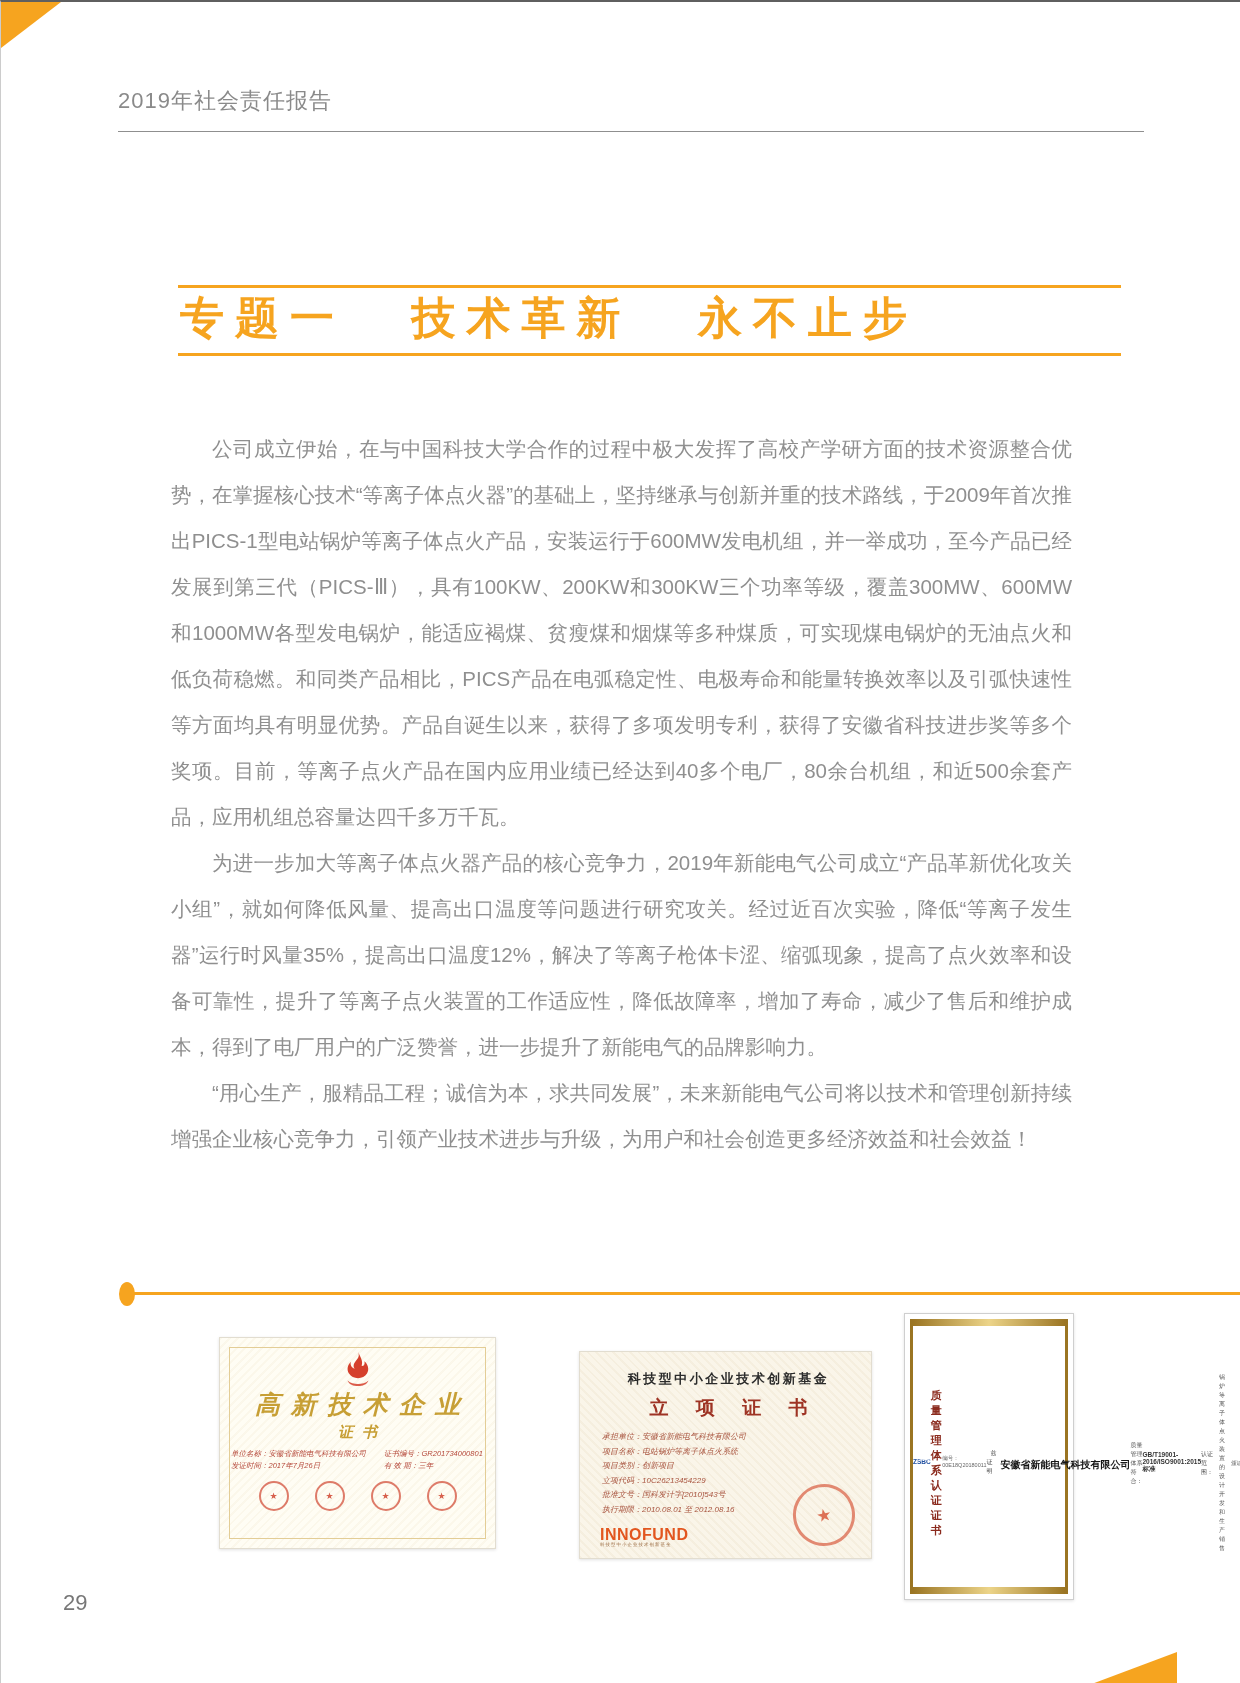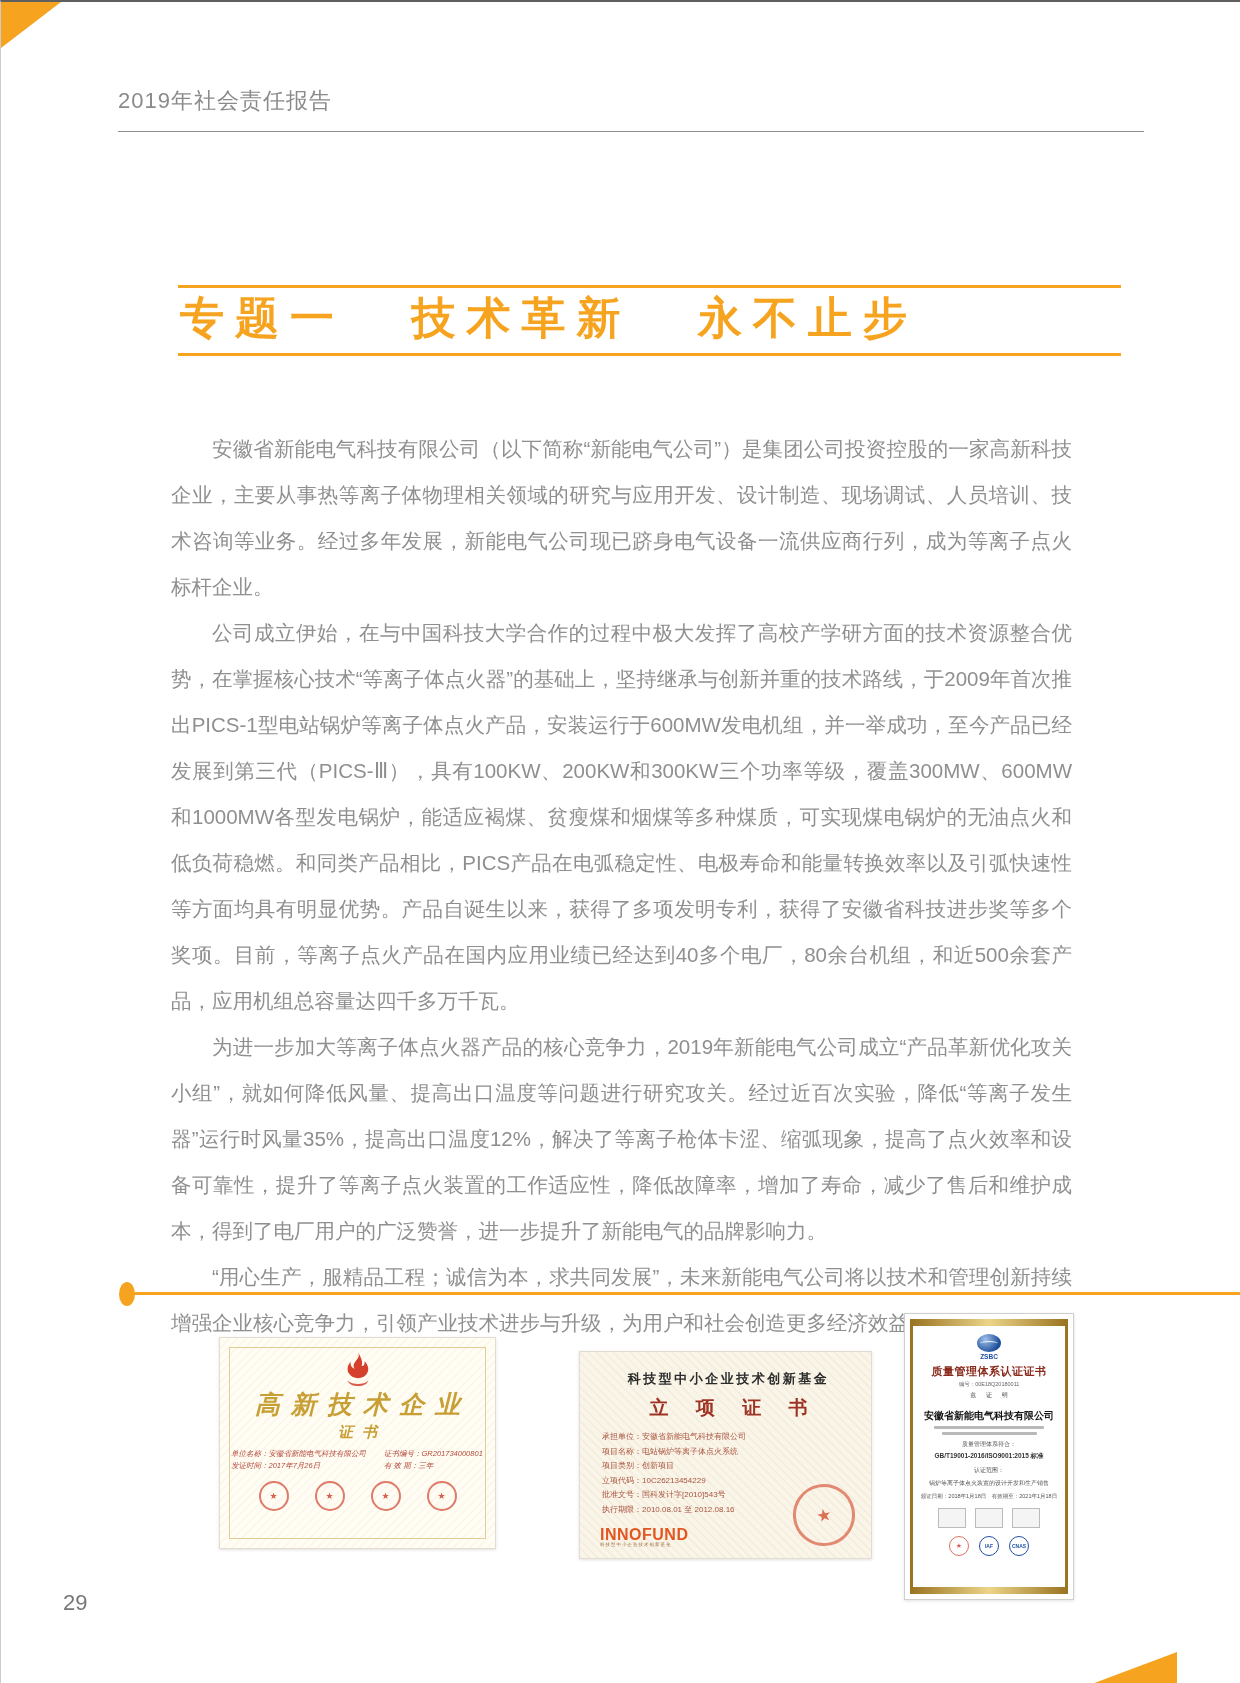--- a/index.html
+++ b/index.html
@@ -49,35 +49,35 @@
   .seal-row{display:flex;gap:26px;margin-top:10px;}
   .seal{width:26px;height:26px;border:2px solid rgba(208,68,47,.7);border-radius:50%;
     color:rgba(208,68,47,.85);font-size:9px;display:flex;align-items:center;justify-content:center;}
   
   .cert2{left:578px;top:1349px;width:293px;height:208px;
     background-color:#FAF5E9;
     background-image:repeating-linear-gradient(45deg,rgba(190,160,100,.08) 0 2px,transparent 2px 6px);}
   .cert2-inner{position:relative;height:100%;padding:18px 16px 0 22px;box-sizing:border-box;}
   .cert2-title{text-align:center;font-size:13px;font-weight:bold;color:#2b2b2b;letter-spacing:2.5px;margin:0;}
   .cert2-sub{text-align:center;font-size:19px;font-weight:bold;color:#9E3324;letter-spacing:11px;margin:7px 0 9px;text-indent:11px;}
-  .cert2-fields{font-size:8px;line-height:14.5px;color:#8a8a8a;}
+  .cert2-fields{font-size:8px;line-height:14.5px;color:#8a8a8a;font-style:italic;}
   .cert2-fields .lbl{color:#A8543F;}
   .cert2-seal{position:absolute;right:16px;bottom:12px;width:56px;height:56px;border:3px solid rgba(214,80,50,.65);
     border-radius:50%;color:rgba(214,80,50,.8);font-size:17px;display:flex;align-items:center;justify-content:center;
     transform:rotate(-12deg);}
   .innofund{position:absolute;left:20px;bottom:8px;line-height:10px;}
   .innofund .wordmark{font-size:16px;font-weight:bold;color:#E2561F;letter-spacing:.5px;}
   .innofund .tagline{font-size:4.5px;color:#9a6a40;letter-spacing:1px;}
   
   .cert3{left:903px;top:1311px;width:170px;height:287px;background:#ffffff;
     border:1px solid #cfcfcf;padding:5px;box-sizing:border-box;}
   .cert3-frame{height:100%;box-sizing:border-box;
     border-style:solid;border-width:7px 3px 7px 3px;
     border-image:linear-gradient(90deg,#9a7422,#ecd489,#9a7422) 1;
-    display:flex;flex-direction:column;align-items:center;padding-top:8px;}
+    display:flex;flex-direction:row;align-items:center;padding-top:8px;}
   .zsbc-logo{width:24px;height:18px;border-radius:50%;
     background:radial-gradient(circle at 35% 30%,#9FC0EA,#1E4E9C 70%);position:relative;}
   .zsbc-logo:after{content:"";position:absolute;left:3px;top:7px;width:18px;height:4px;border-radius:50%;
     border-top:1.5px solid rgba(255,255,255,.9);}
   .zsbc-text{font-size:6.5px;font-weight:bold;color:#1F4FA0;margin-top:1px;}
   .cert3-title{font-size:11px;font-weight:bold;color:#8B2B1E;letter-spacing:.5px;margin-top:4px;}
   .cert3-no{font-size:5.5px;color:#666;margin-top:2px;}
   .cert3-zm{font-size:6px;color:#444;letter-spacing:4px;margin-top:3px;text-indent:4px;}
   .cert3-company{font-size:10px;font-weight:bold;color:#151515;margin-top:9px;white-space:nowrap;text-align:right;}
   .microbar{height:3px;background:#b9b9b9;border-radius:1px;margin-top:3px;}
@@ -103,21 +103,20 @@
   <div class="corner-tl"></div>
 
   <div class="header-title">2019年社会责任报告</div>
   <div class="header-rule"></div>
 
   <div class="title-rule rule-top"></div>
   <h1 class="section-title">专题一  技术革新  永不止步</h1>
   <div class="title-rule rule-bottom"></div>
 
   <div class="body-text">
-    <p>安徽省新能电气科技有限公司（以下简称“新能电气公司”）是集团公司投资控股的一家高新科技企业，主要从事热等离子体物理相关领域的研究与应用开发、设计制造、现场调试、人员培训、技术咨询等业务。经过多年发展，新能电气公司现已跻身电气设备一流供应商行列，成为等离子点火标杆企业。</p>
     <p>公司成立伊始，在与中国科技大学合作的过程中极大发挥了高校产学研方面的技术资源整合优势，在掌握核心技术“等离子体点火器”的基础上，坚持继承与创新并重的技术路线，于2009年首次推出PICS-1型电站锅炉等离子体点火产品，安装运行于600MW发电机组，并一举成功，至今产品已经发展到第三代（PICS-Ⅲ），具有100KW、200KW和300KW三个功率等级，覆盖300MW、600MW和1000MW各型发电锅炉，能适应褐煤、贫瘦煤和烟煤等多种煤质，可实现煤电锅炉的无油点火和低负荷稳燃。和同类产品相比，PICS产品在电弧稳定性、电极寿命和能量转换效率以及引弧快速性等方面均具有明显优势。产品自诞生以来，获得了多项发明专利，获得了安徽省科技进步奖等多个奖项。目前，等离子点火产品在国内应用业绩已经达到40多个电厂，80余台机组，和近500余套产品，应用机组总容量达四千多万千瓦。</p>
     <p>为进一步加大等离子体点火器产品的核心竞争力，2019年新能电气公司成立“产品革新优化攻关小组”，就如何降低风量、提高出口温度等问题进行研究攻关。经过近百次实验，降低“等离子发生器”运行时风量35%，提高出口温度12%，解决了等离子枪体卡涩、缩弧现象，提高了点火效率和设备可靠性，提升了等离子点火装置的工作适应性，降低故障率，增加了寿命，减少了售后和维护成本，得到了电厂用户的广泛赞誉，进一步提升了新能电气的品牌影响力。</p>
     <p>“用心生产，服精品工程；诚信为本，求共同发展”，未来新能电气公司将以技术和管理创新持续增强企业核心竞争力，引领产业技术进步与升级，为用户和社会创造更多经济效益和社会效益！</p>
   </div>
 
   <div class="divider-dot"></div>
   <div class="divider-line"></div>
 
   <div class="cert cert1">
     <div class="cert1-frame"></div>

